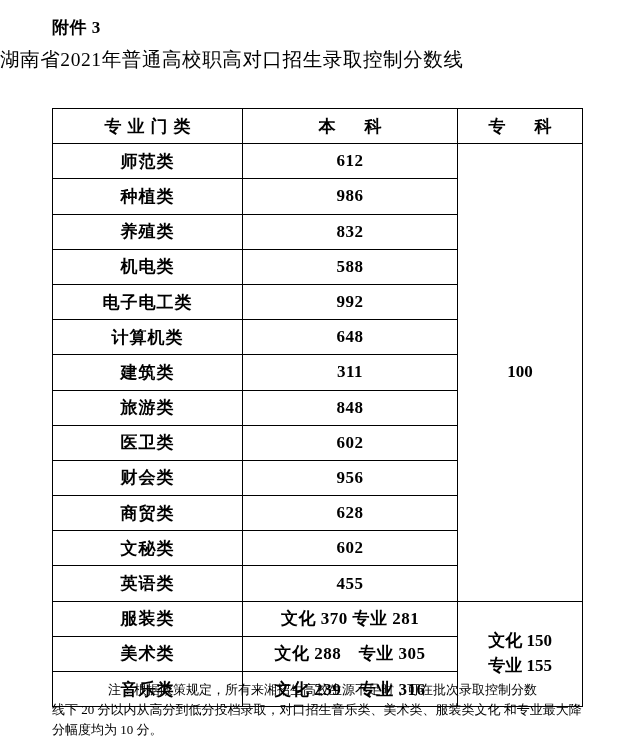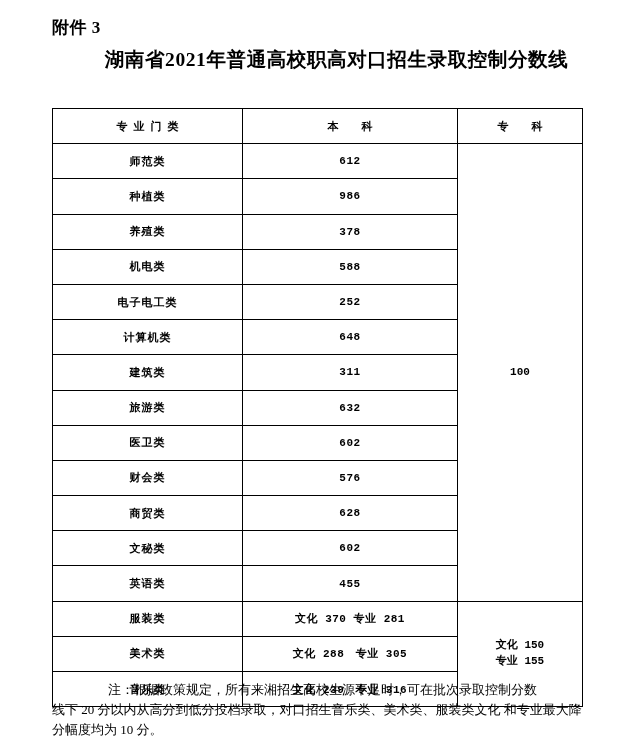--- a/index.html
+++ b/index.html
@@ -28,47 +28,46 @@
     font-size: 17px;
     font-weight: bold;
     letter-spacing: 0.5px;
     font-family: "Liberation Serif", "DejaVu Serif", serif;
   }
   .doc-title {
     position: absolute;
     left: 0;
     right: 0;
     top: 46px;
-    text-align: center;
+    text-align: left;
     font-size: 19.5px;
-    font-weight: bold;
+    font-weight: normal;
     letter-spacing: 0.6px;
     font-family: "Liberation Serif", "DejaVu Serif", serif;
-    padding-left: 40px;
   }
   .table-wrap {
     position: absolute;
     left: 52px;
     top: 108px;
     width: 530px;
   }
   table.score-table {
     border-collapse: collapse;
     width: 530px;
     table-layout: fixed;
   }
   table.score-table td, table.score-table th {
     border: 1px solid #000000;
     text-align: center;
     vertical-align: middle;
-    font-size: 11px;
+    font-size: 17px;
     font-weight: bold;
     padding: 0;
     height: 34.2px;
-    font-family: Liberation Mono, monospace;
+    font-family: Liberation Serif, serif;
   }
   .col-cat { width: 190px; }
   .col-ben { width: 215px; }
   .col-zhuan { width: 125px; }
   .hdr-cat, .hdr-ben, .hdr-zhuan {
     letter-spacing: 6px;
     text-indent: 6px;
     font-size: 15.5px;
   }
   .hdr-row td { height: 36px; }
@@ -132,49 +131,49 @@
           <td class="cell-cat">师范类</td>
           <td class="cell-num">612</td>
           <td class="cell-merged-200" rowspan="13">100</td>
         </tr>
         <tr>
           <td class="cell-cat">种植类</td>
           <td class="cell-num">986</td>
         </tr>
         <tr>
           <td class="cell-cat">养殖类</td>
-          <td class="cell-num">378</td>
+          <td class="cell-num">832</td>
         </tr>
         <tr>
           <td class="cell-cat">机电类</td>
           <td class="cell-num">588</td>
         </tr>
         <tr>
           <td class="cell-cat">电子电工类</td>
-          <td class="cell-num">252</td>
+          <td class="cell-num">992</td>
         </tr>
         <tr>
           <td class="cell-cat">计算机类</td>
           <td class="cell-num">648</td>
         </tr>
         <tr>
           <td class="cell-cat">建筑类</td>
           <td class="cell-num">311</td>
         </tr>
         <tr>
           <td class="cell-cat">旅游类</td>
-          <td class="cell-num">632</td>
+          <td class="cell-num">848</td>
         </tr>
         <tr>
           <td class="cell-cat">医卫类</td>
           <td class="cell-num">602</td>
         </tr>
         <tr>
           <td class="cell-cat">财会类</td>
-          <td class="cell-num">576</td>
+          <td class="cell-num">956</td>
         </tr>
         <tr>
           <td class="cell-cat">商贸类</td>
           <td class="cell-num">628</td>
         </tr>
         <tr>
           <td class="cell-cat">文秘类</td>
           <td class="cell-num">602</td>
         </tr>
         <tr>

